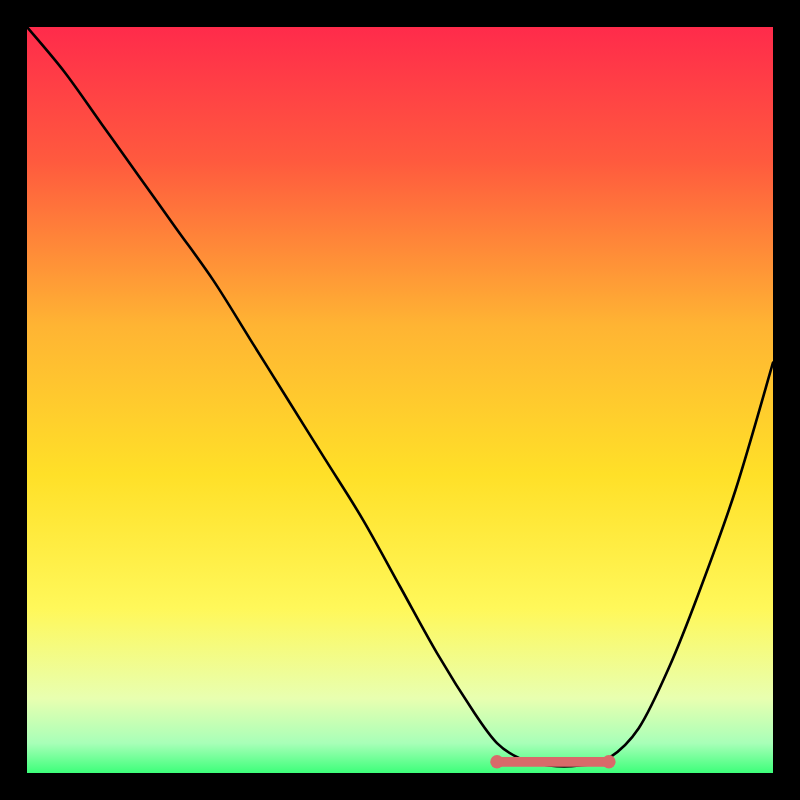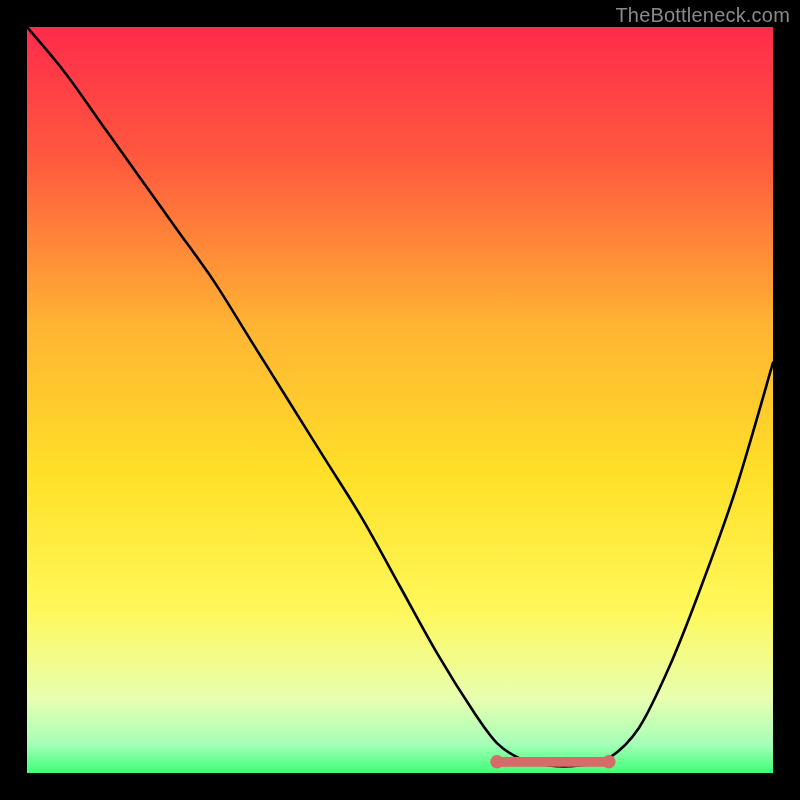--- a/index.html
+++ b/index.html
@@ -46,21 +46,20 @@
     font-size: 20px;
     font-weight: 500;
     color: #8a8a8a;
     letter-spacing: 0.2px;
   }
 </style>
 </head>
 <body>
 <div class="frame">
 
-  <div class="watermark">TheBottleneck.com</div>
 
   <div class="plot-area">
     <svg class="gradient" viewBox="0 0 746 746" preserveAspectRatio="none">
       <defs>
         <linearGradient id="heat" x1="0" y1="0" x2="0" y2="1">
           <stop id="g0" offset="0%" stop-color="#ff2b4b"></stop>
           <stop id="g1" offset="18%" stop-color="#ff5a3e"></stop>
           <stop id="g2" offset="40%" stop-color="#ffb433"></stop>
           <stop id="g3" offset="60%" stop-color="#ffe028"></stop>
           <stop id="g4" offset="78%" stop-color="#fff85a"></stop>

